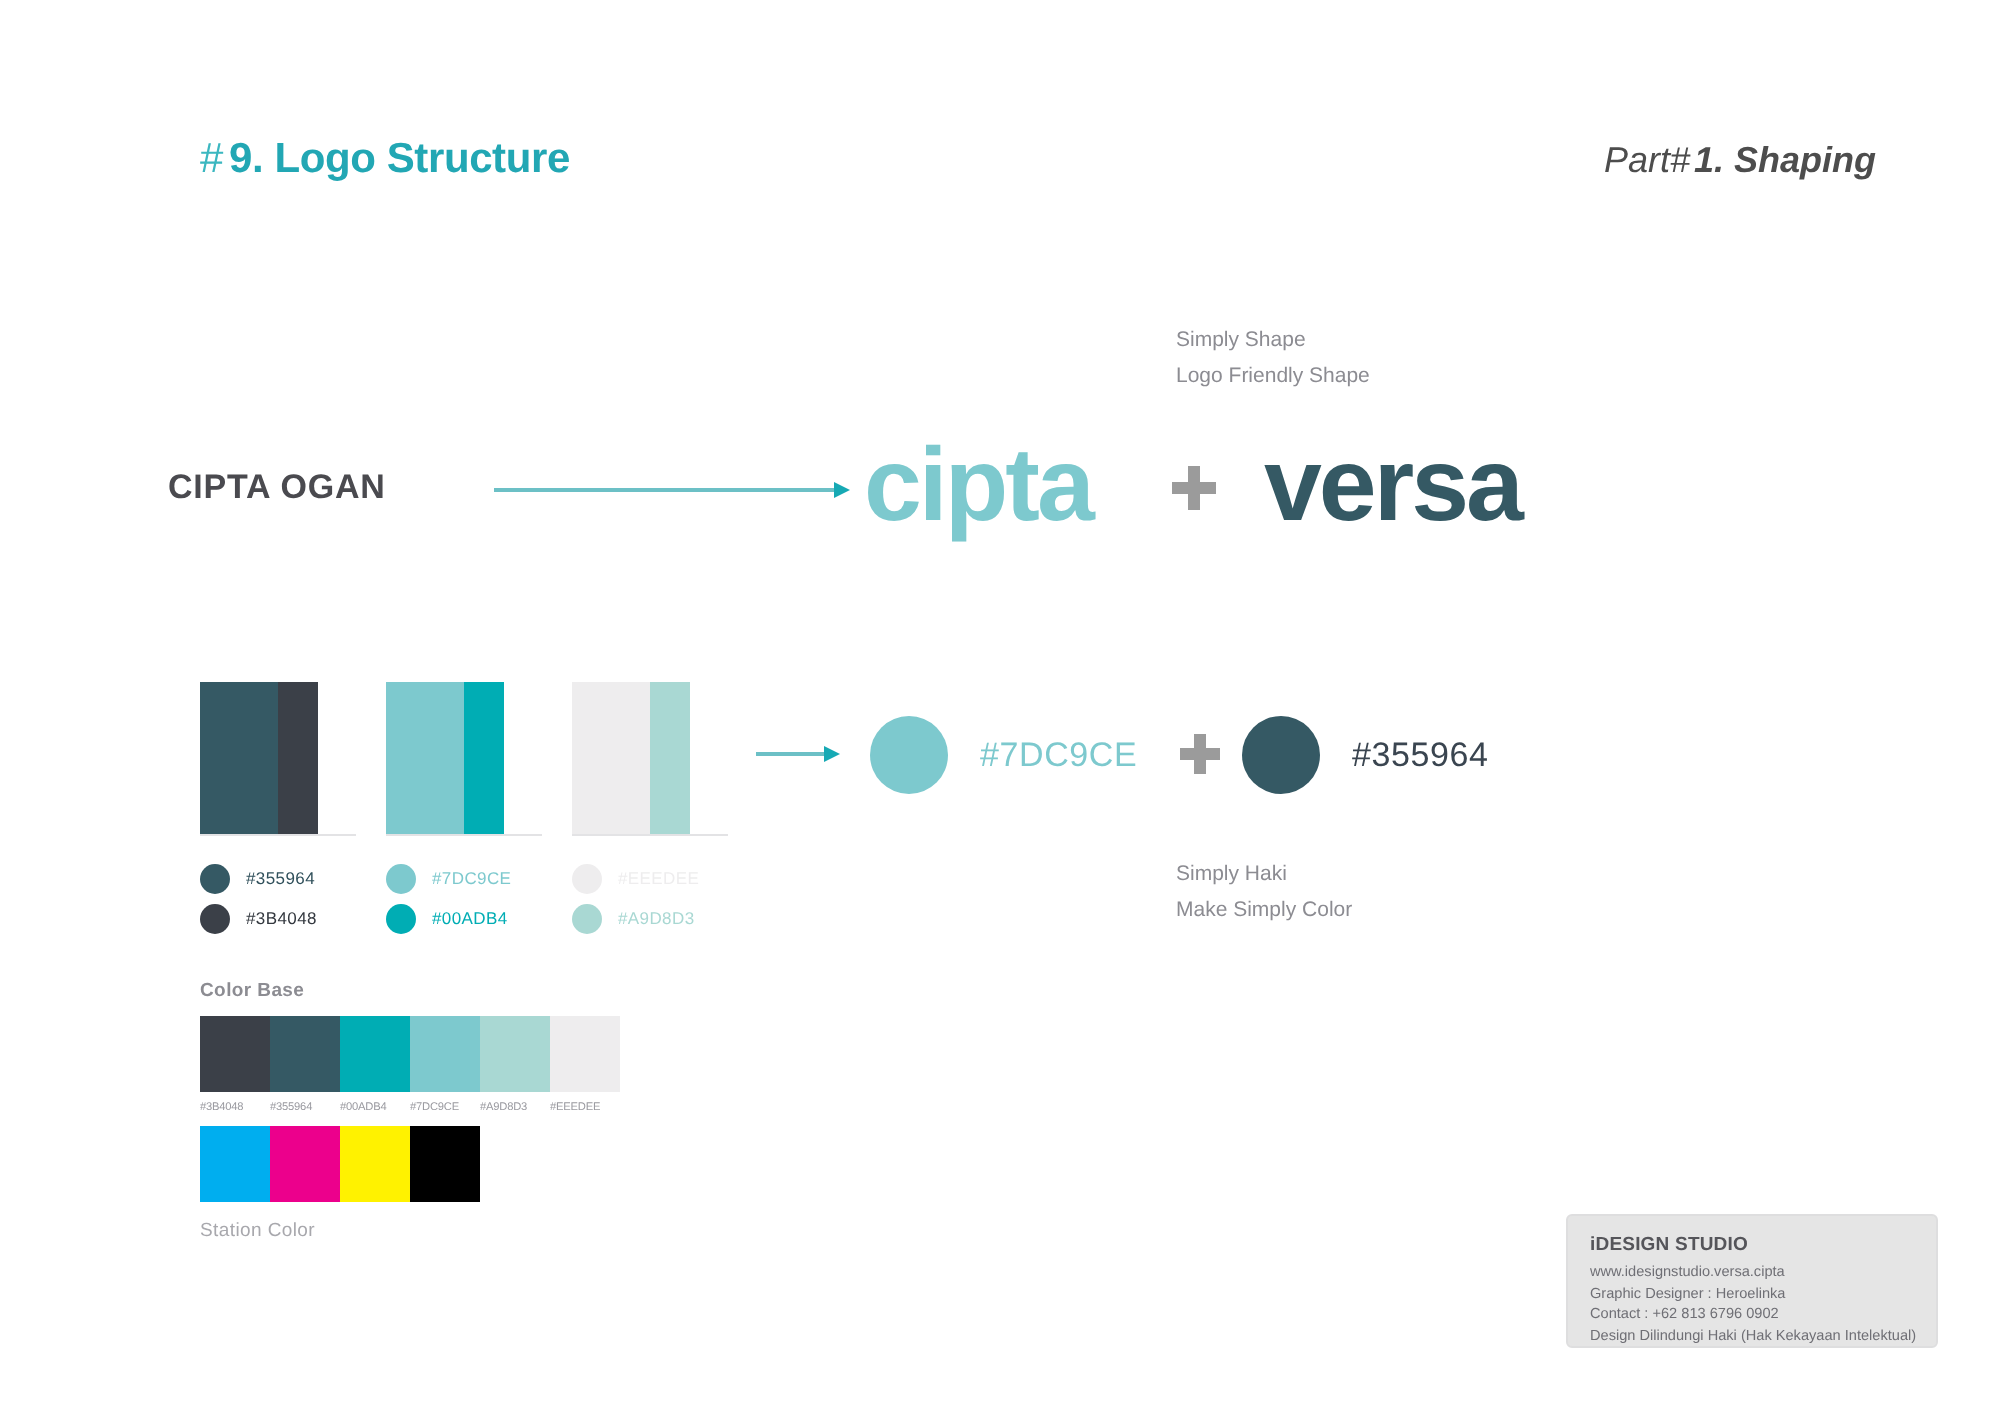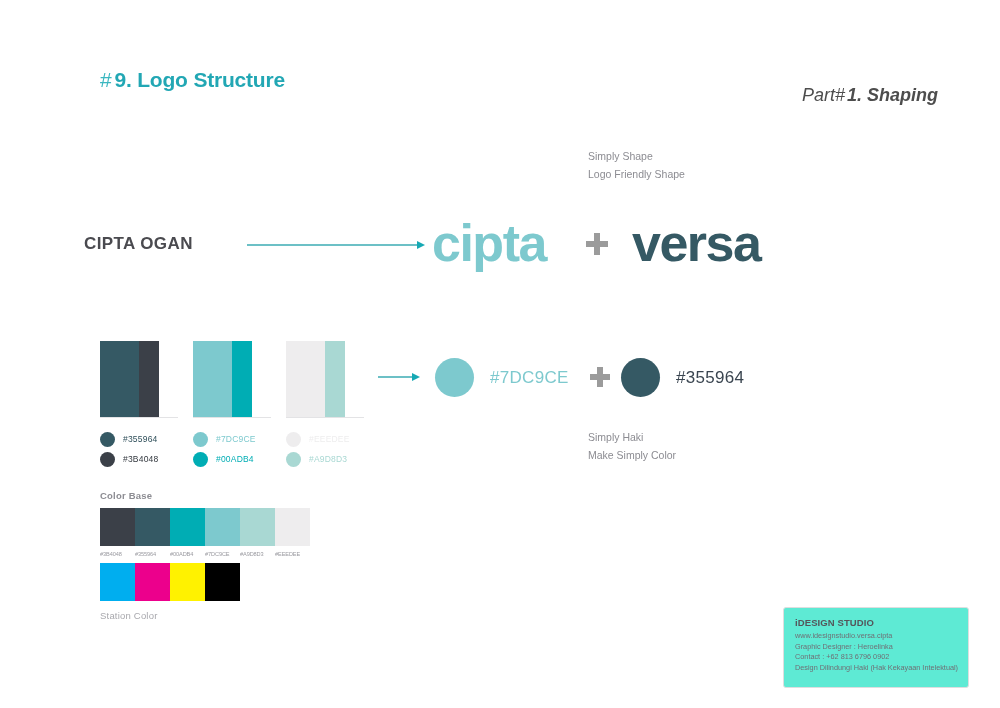--- a/index.html
+++ b/index.html
@@ -28,32 +28,32 @@
     font-weight: bold;
     letter-spacing: -0.2px;
     white-space: nowrap;
   }
   #header-title .hash { color: #3bb7c0; font-weight: normal; margin-right: 3px; }
   #header-title .maintext { color: #22a7b4; }
 
   #header-part {
     position: absolute;
     right: 62px;
-    top: 85px;
+    top: 70px;
     font-size: 18px;
     font-style: italic;
     color: #4d4d4d;
     white-space: nowrap;
   }
   #header-part .part-label { font-weight: normal; }
   #header-part .part-value { font-weight: bold; margin-left: 2px; }
 
   
   .note-block { position: absolute; font-size: 10.5px; color: #8c8c92; line-height: 18px; }
-  #note-shape { left: 588px; top: 147px; }
+  #note-shape { left: 588px; top: 161px; }
   #note-color { left: 588px; top: 428px; }
   .note-line { display: block; white-space: nowrap; }
 
   
   #brandname {
     position: absolute;
     left: 84px;
     top: 234px;
     font-size: 17px;
     font-weight: bold;
@@ -143,24 +143,24 @@
   .station-row { display: flex; }
   .station-cell { width: 35px; height: 38px; }
   #stationcolor-title { font-size: 9.5px; color: #a8a8ad; margin-top: 9px; letter-spacing: 0.2px; }
 
   
   #footer-card {
     position: absolute;
     left: 783px;
     top: 607px;
     width: 186px;
-    padding: 9px 10px 14px 11px;
+    padding: 9px 10px 0 11px;
     border: 1px solid #dededf;
     border-radius: 3px;
-    background: #5eead4;
+    background: #e5e5e5;
   }
   #footer-studio { font-size: 9.5px; font-weight: bold; color: #55555a; letter-spacing: 0.1px; margin-bottom: 3px; }
   .footer-line { font-size: 7.3px; color: #6f6f75; line-height: 10.5px; white-space: nowrap; }
 </style>
 </head>
 <body>
 
 <div id="page">
 
   <div id="header-title">

